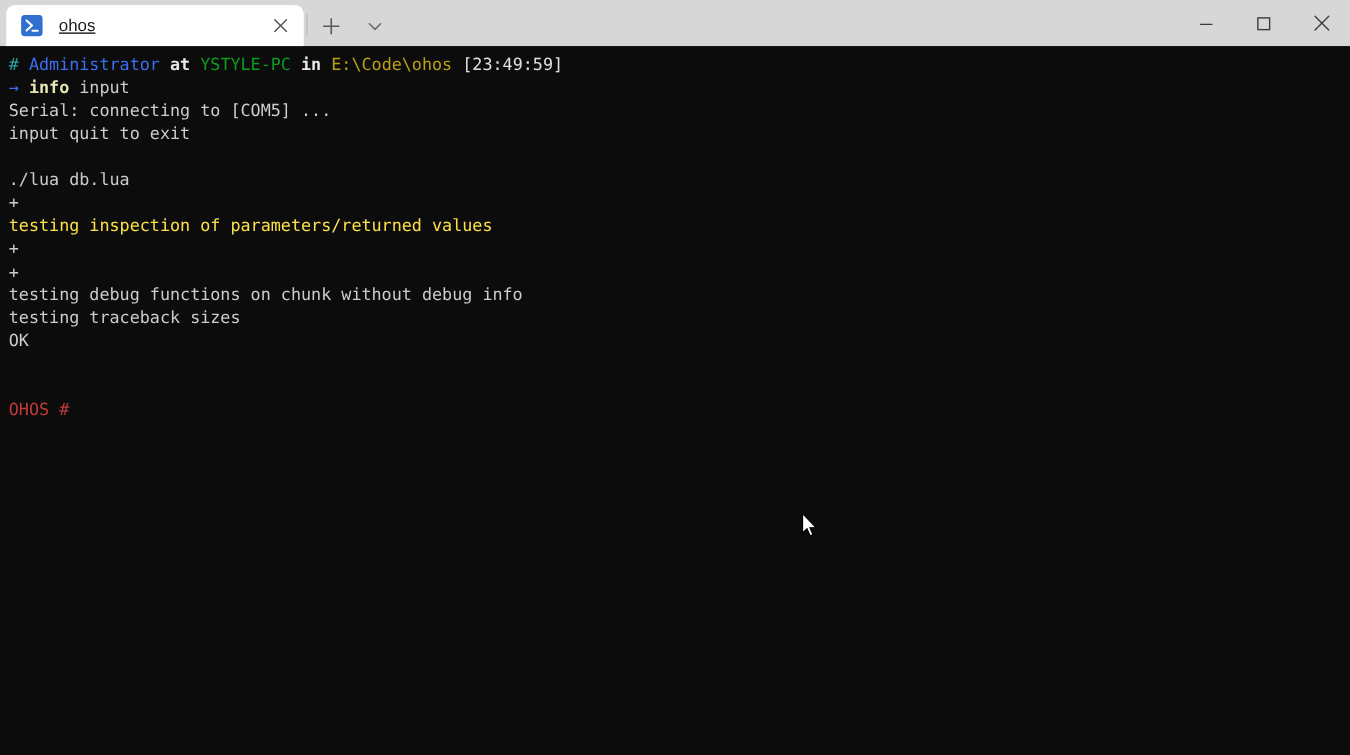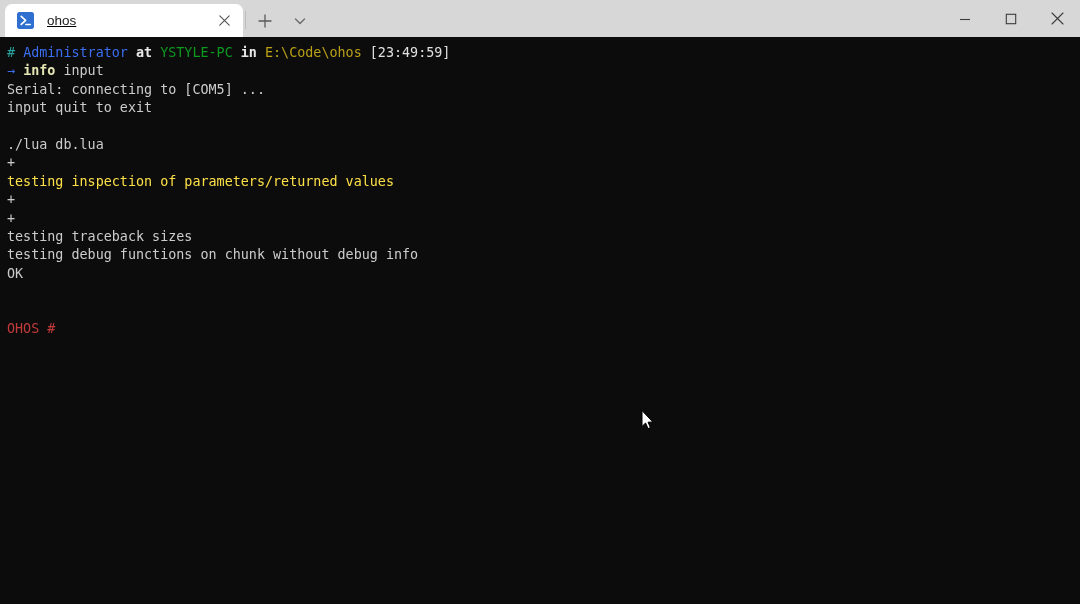--- a/index.html
+++ b/index.html
@@ -211,22 +211,22 @@
       <div class="line"><span style="color: rgb(41, 161, 156);"># </span><span style="color: rgb(59, 110, 240);">Administrator</span><span class="b" style="color: rgb(232, 232, 232);"> at </span><span style="color: rgb(13, 155, 31);">YSTYLE-PC</span><span class="b" style="color: rgb(232, 232, 232);"> in </span><span style="color: rgb(185, 160, 22);">E:\Code\ohos</span><span style="color: rgb(224, 224, 224);"> [23:49:59]</span></div>
       <div class="line"><span style="color: rgb(59, 110, 240);">→ </span><span class="b" style="color: rgb(230, 230, 179);">info</span><span style="color: rgb(204, 204, 204);"> input</span></div>
       <div class="line"><span style="color: rgb(204, 204, 204);">Serial: connecting to [COM5] ...</span></div>
       <div class="line"><span style="color: rgb(204, 204, 204);">input quit to exit</span></div>
       <div class="line">&nbsp;</div>
       <div class="line"><span style="color: rgb(204, 204, 204);">./lua db.lua</span></div>
       <div class="line"><span style="color: rgb(204, 204, 204);">+</span></div>
       <div class="line"><span style="color: #fde047;">testing inspection of parameters/returned values</span></div>
       <div class="line"><span style="color: rgb(204, 204, 204);">+</span></div>
       <div class="line"><span style="color: rgb(204, 204, 204);">+</span></div>
+      <div class="line"><span style="color: rgb(204, 204, 204);">testing debug functions on chunk without debug info</span></div>
       <div class="line"><span style="color: rgb(204, 204, 204);">testing traceback sizes</span></div>
-      <div class="line"><span style="color: rgb(204, 204, 204);">testing debug functions on chunk without debug info</span></div>
       <div class="line"><span style="color: rgb(204, 204, 204);">OK</span></div>
       <div class="line">&nbsp;</div>
       <div class="line">&nbsp;</div>
       <div class="line"><span style="color: rgb(193, 59, 59);">OHOS # </span></div>
     </div>
 
   <div class="cursor" id="mouse-cursor" style="left: 641px; top: 410px;">
     <svg width="13" height="21" viewBox="0 0 13 21">
       <path d="M1 0.6 L1 16.4 L4.6 13.0 L7.0 18.6 L9.4 17.6 L7.0 12.2 L11.8 12.0 Z" fill="#ffffff" stroke="#000000" stroke-width="1"></path>
     </svg>

